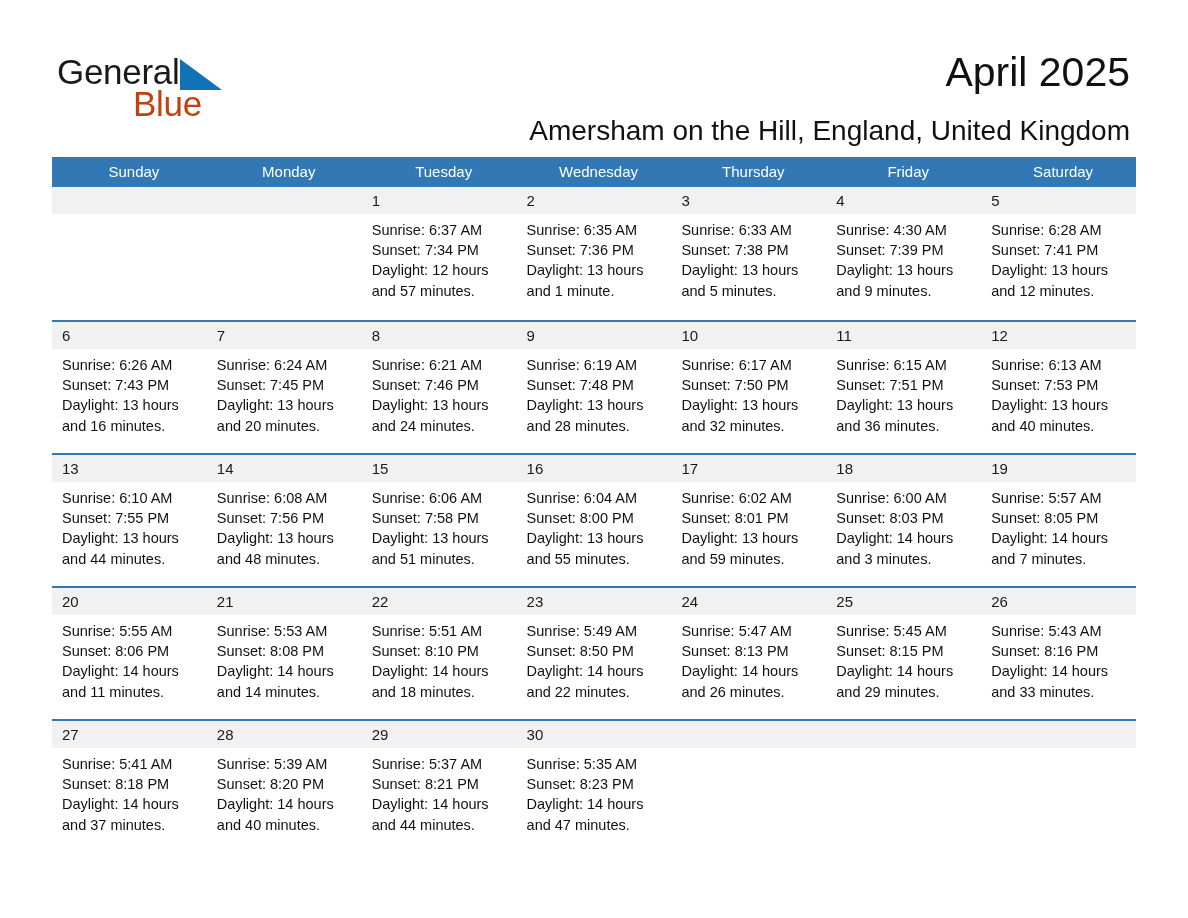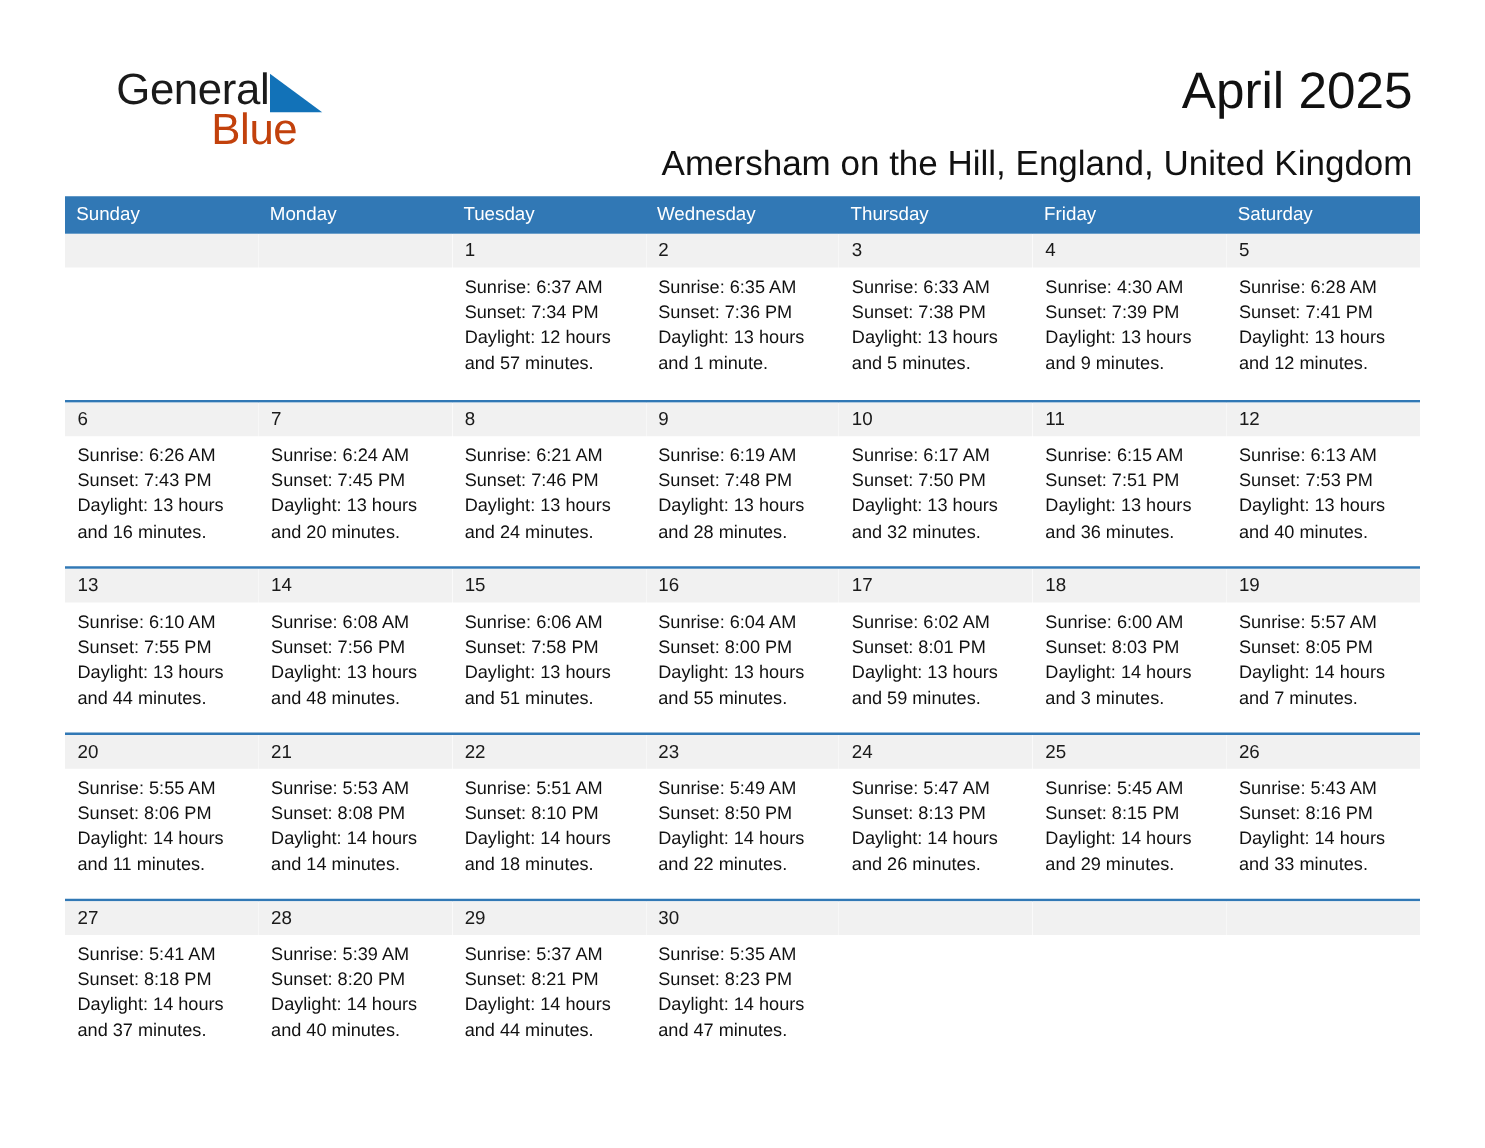--- a/index.html
+++ b/index.html
@@ -28,21 +28,20 @@
     top: 0;
     width: 1188px;
     height: 157px;
   }
   .logo {
     position: absolute;
     left: 57px;
     top: 52px;
     width: 260px;
     height: 72px;
-    margin-left: 36px;
   }
   .logo-row1 {
     position: absolute;
     left: 0;
     top: 0;
     height: 40px;
     display: flex;
     align-items: center;
   }
   .logo-general {
@@ -105,20 +104,21 @@
     height: 30px;
   }
   .cal-head-cell {
     flex: 1 1 0;
     box-sizing: border-box;
     padding: 5px 0 0 9px;
     color: #ffffff;
     font-size: 15px;
     line-height: 20px;
     white-space: nowrap;
+    text-align: center;
   }
   .week {
     display: flex;
     border-top: 2px solid #3178b5;
     height: 133px;
     box-sizing: border-box;
   }
   .week:first-of-type {
     border-top: none;
   }

